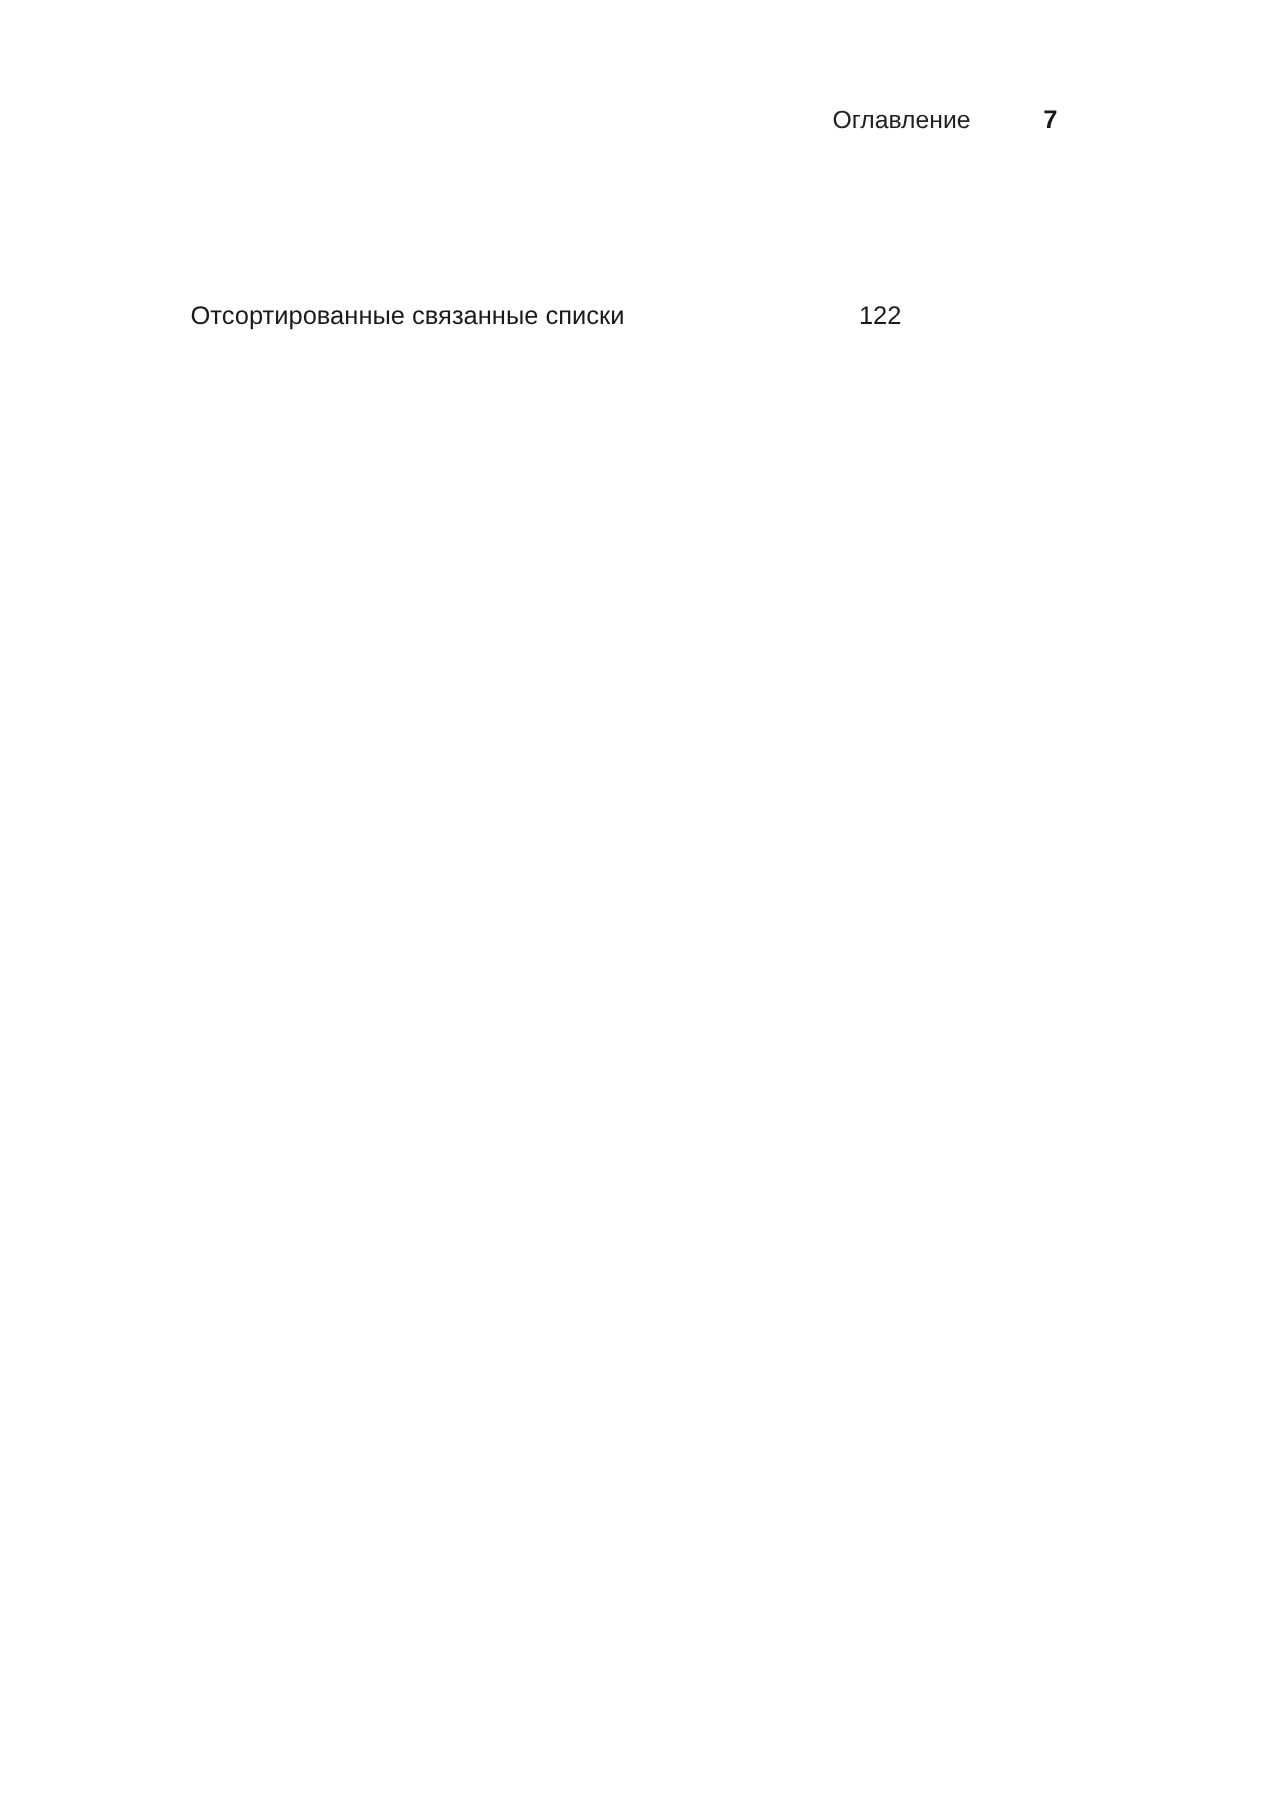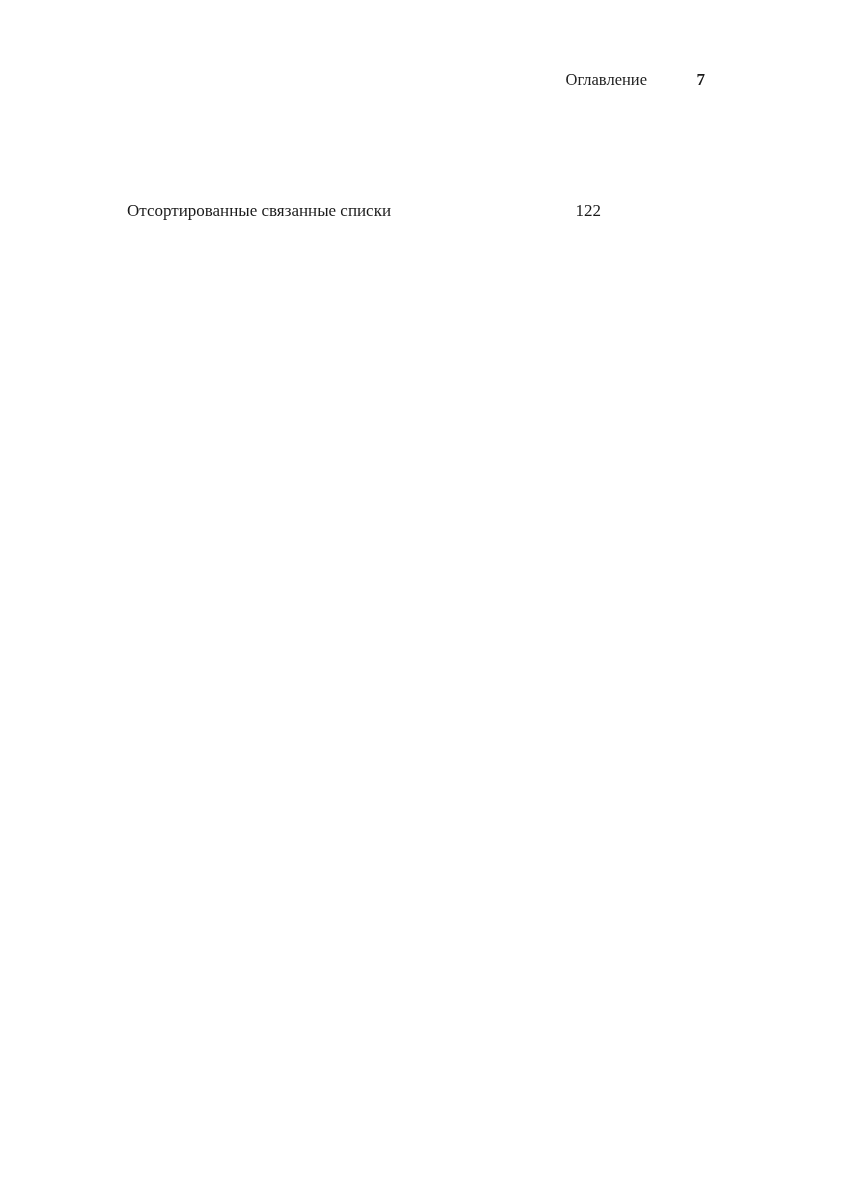--- a/index.html
+++ b/index.html
@@ -2,21 +2,21 @@
 <html><head>
 <meta charset="utf-8">
 <style>
   html, body { margin: 0; padding: 0; background: #ffffff; }
   .page {
     position: relative;
     width: 809px;
     height: 1200px;
     box-sizing: border-box;
     padding: 70px 104px 0 105px;
-    font-family: Liberation Serif, serif;
+    font-family: Liberation Sans, sans-serif;
     color: #1a1a1a;
     overflow: hidden;
     background: #ffffff;
   }
   .header {
     display: flex;
     justify-content: flex-end;
     align-items: baseline;
     font-size: 16.5px;
     margin-bottom: 36px;

